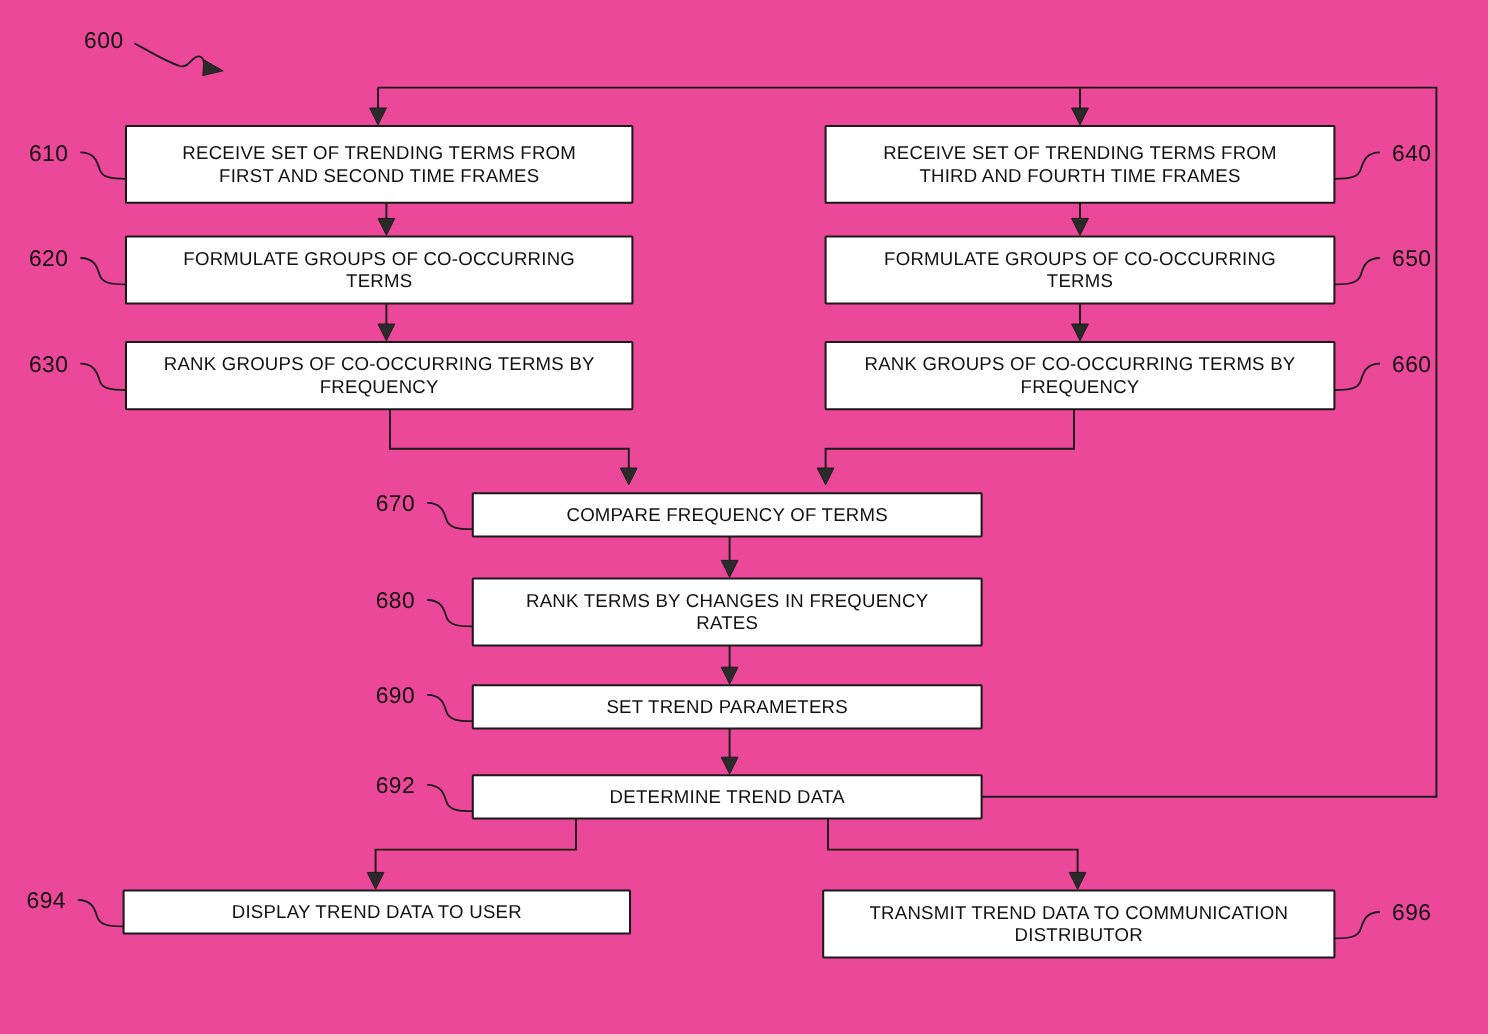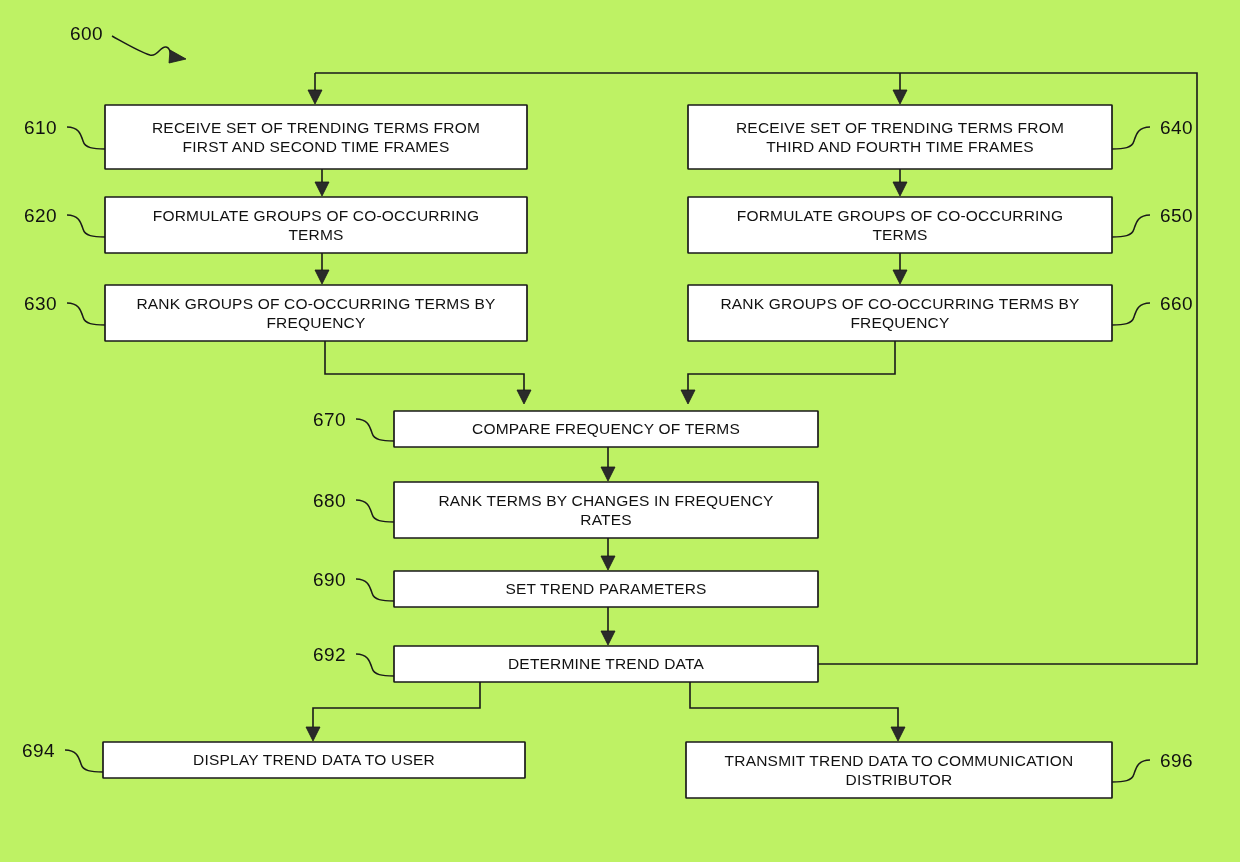--- a/index.html
+++ b/index.html
@@ -8,21 +8,21 @@
     padding: 0;
     background: #ffffff;
   }
   body {
     font-family: "Liberation Sans", sans-serif;
   }
   #figure-root {
     position: relative;
     width: 1240px;
     height: 862px;
-    background: #bef264;
+    background: #ec4899;
     overflow: hidden;
   }
   svg#flow-svg {
     position: absolute;
     top: 0;
     left: 0;
     width: 1240px;
     height: 862px;
     display: block;
   }

